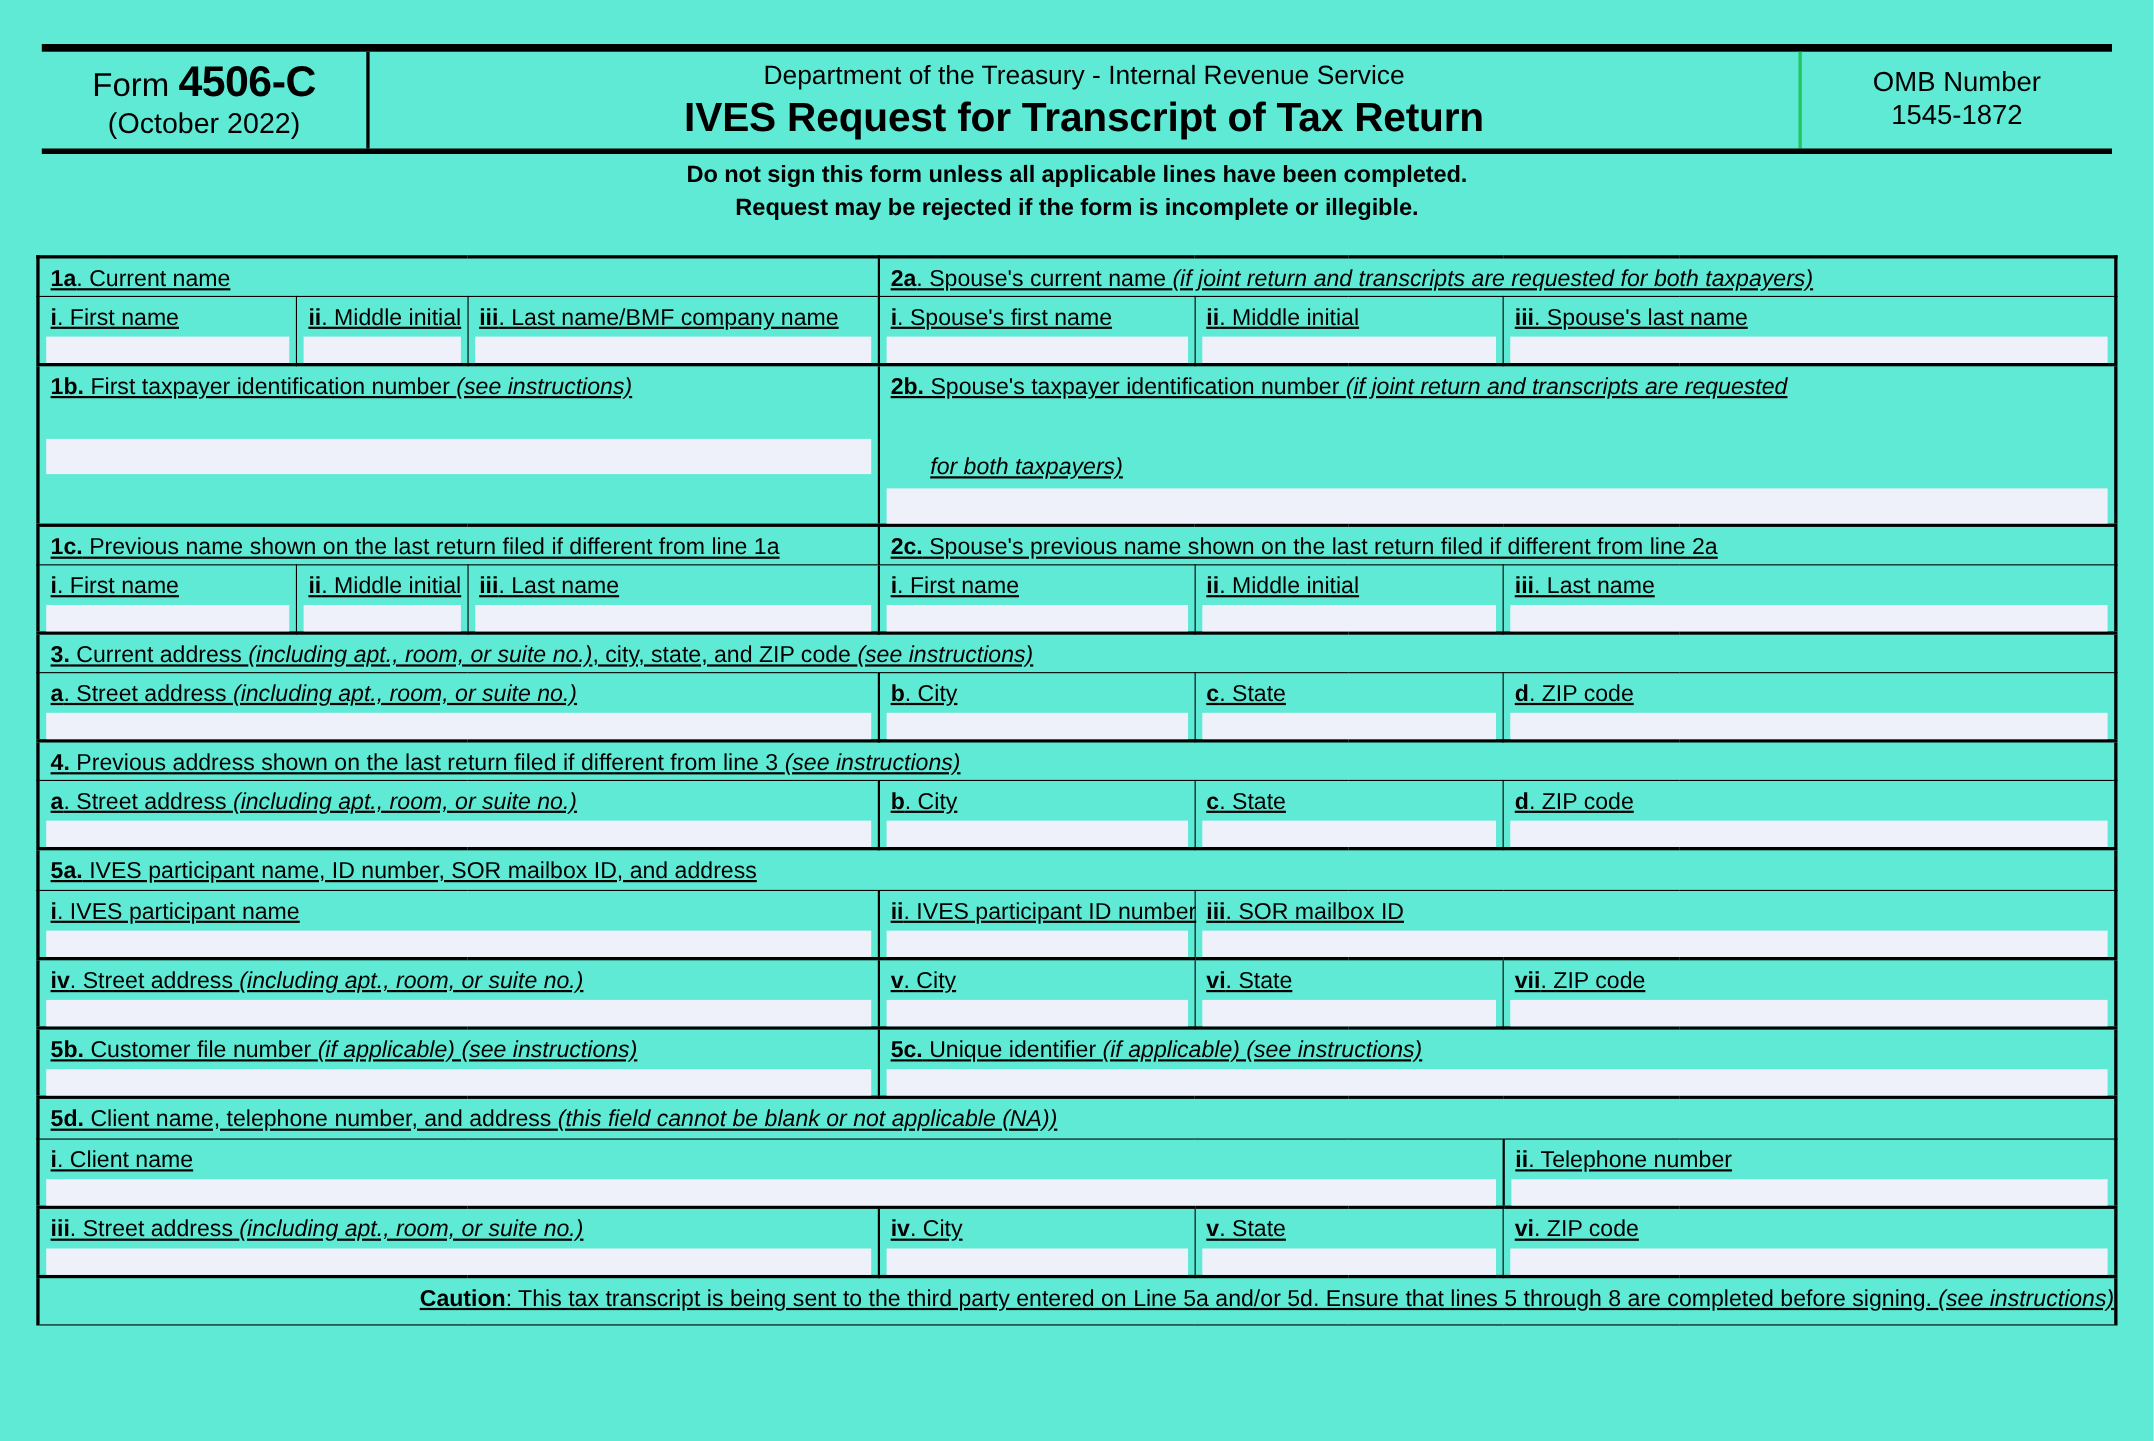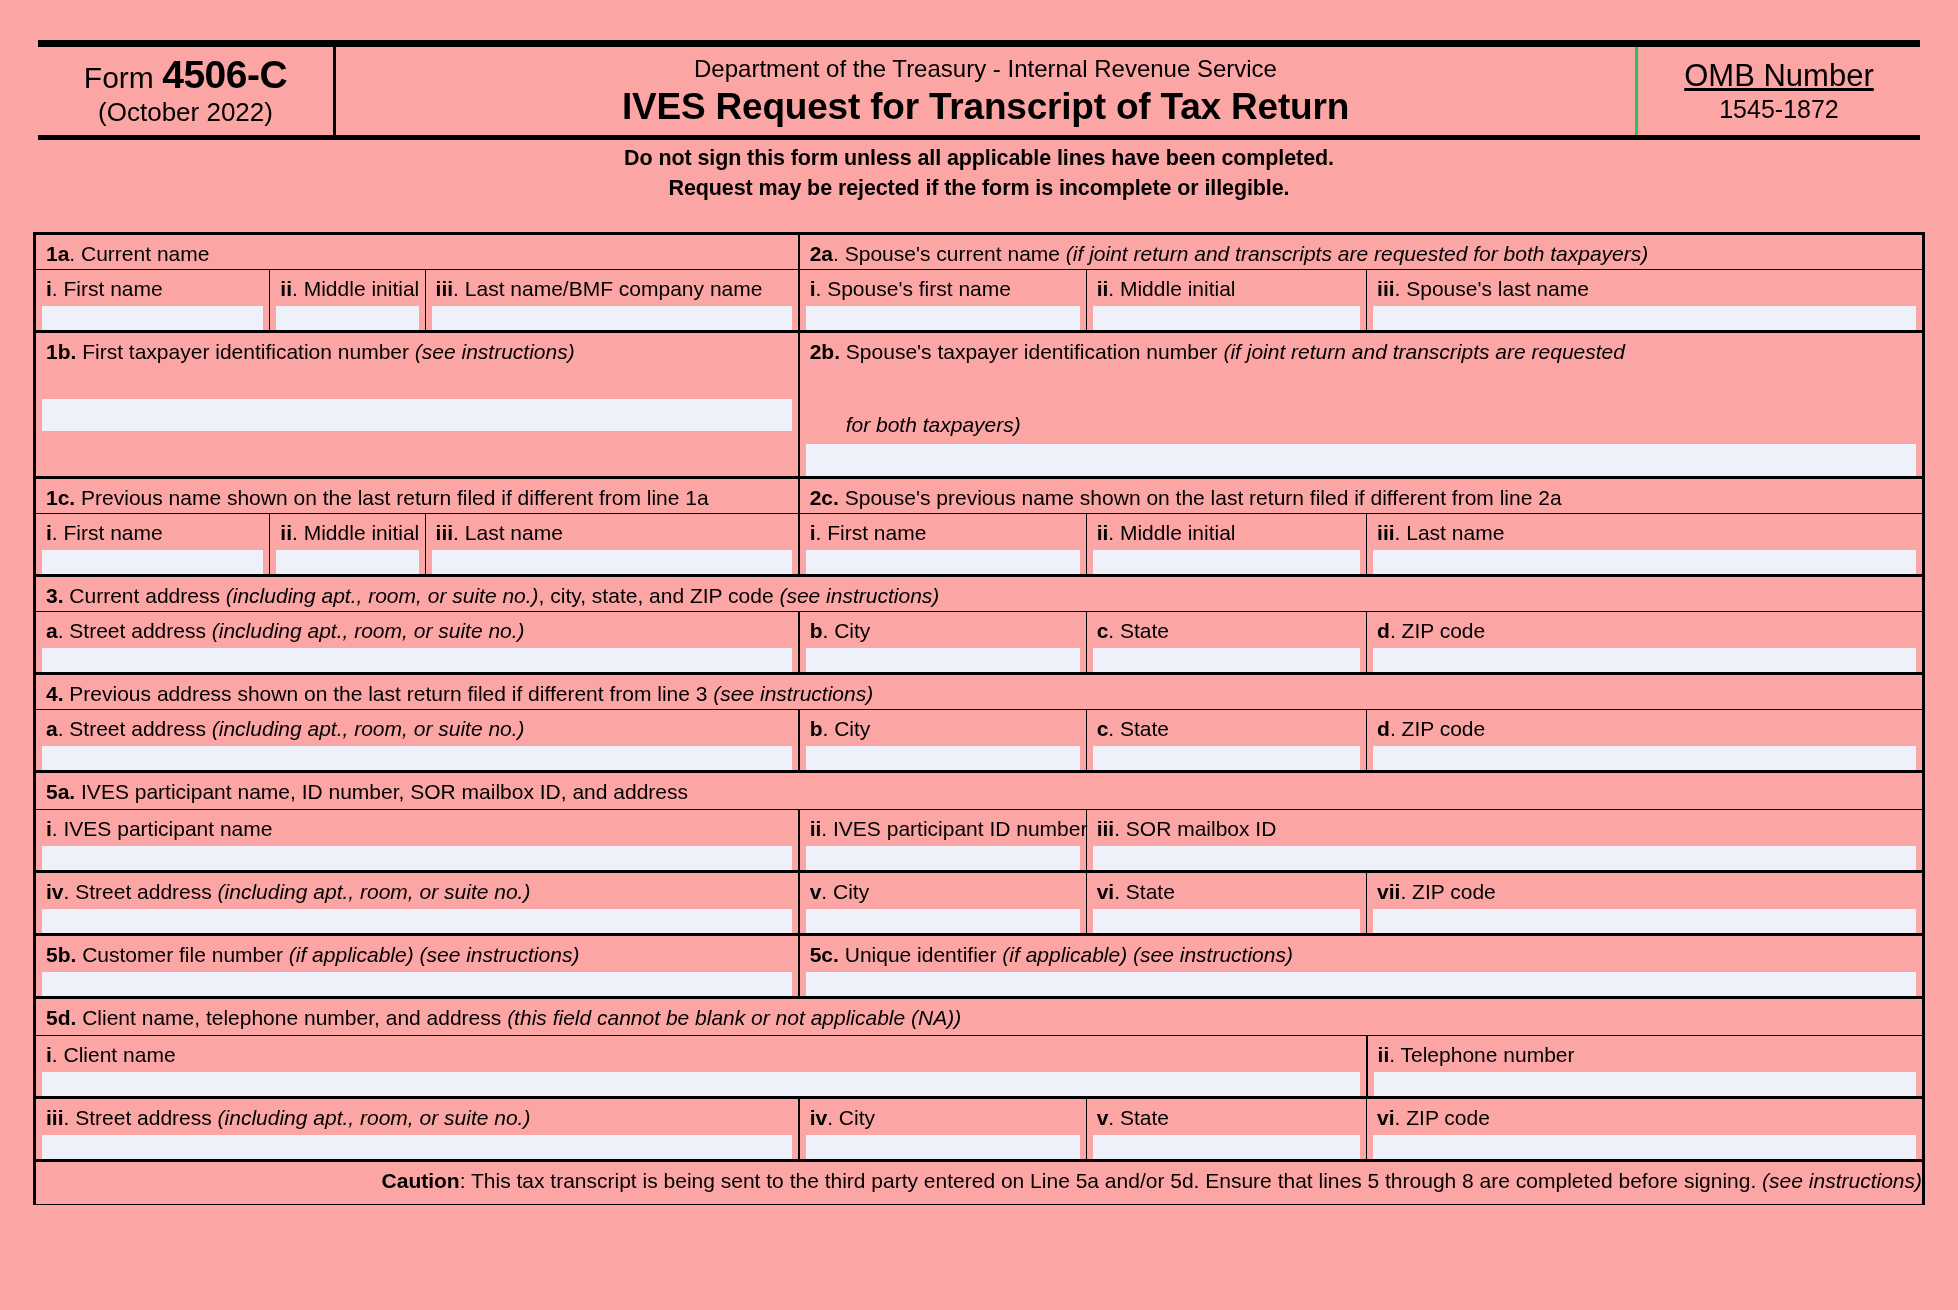--- a/index.html
+++ b/index.html
@@ -9,21 +9,21 @@
   }
   body {
     font-family: "Liberation Sans", sans-serif;
     color: #000000;
     -webkit-font-smoothing: antialiased;
   }
   #page {
     position: relative;
     width: 1958px;
     height: 1310px;
-    background: #fca5a5;
+    background: #5eead4;
     box-sizing: border-box;
     overflow: hidden;
   }
 
   
   .top-rule {
     position: absolute;
     left: 38px;
     top: 40px;
     width: 1882px;
@@ -90,21 +90,21 @@
   }
   .hdr-right {
     width: 282px;
     flex: 0 0 282px;
     display: flex;
     flex-direction: column;
     align-items: center;
     justify-content: center;
     box-sizing: border-box;
   }
-  .omb-1 { font-size: 31px; line-height: 1.2; text-decoration: underline; }
+  .omb-1 { font-size: 25px; line-height: 1.2; }
   .omb-2 { font-size: 25px; line-height: 1.25; }
 
   
   .header-rule {
     position: absolute;
     left: 38px;
     top: 135px;
     width: 1882px;
     height: 5px;
     background: #000;
@@ -136,20 +136,21 @@
     border-top: 3px solid #000;
     border-left: 3px solid #000;
     border-right: 3px solid #000;
     table-layout: fixed;
   }
   .tbl td {
     border: 1px solid #000;
     padding: 0;
     vertical-align: top;
     box-sizing: border-box;
+    text-decoration: underline;
   }
   .cell {
     position: relative;
     padding: 6px 0 0 10px;
     box-sizing: border-box;
     height: 100%;
   }
   .lbl {
     font-size: 21px;
     line-height: 26px;

